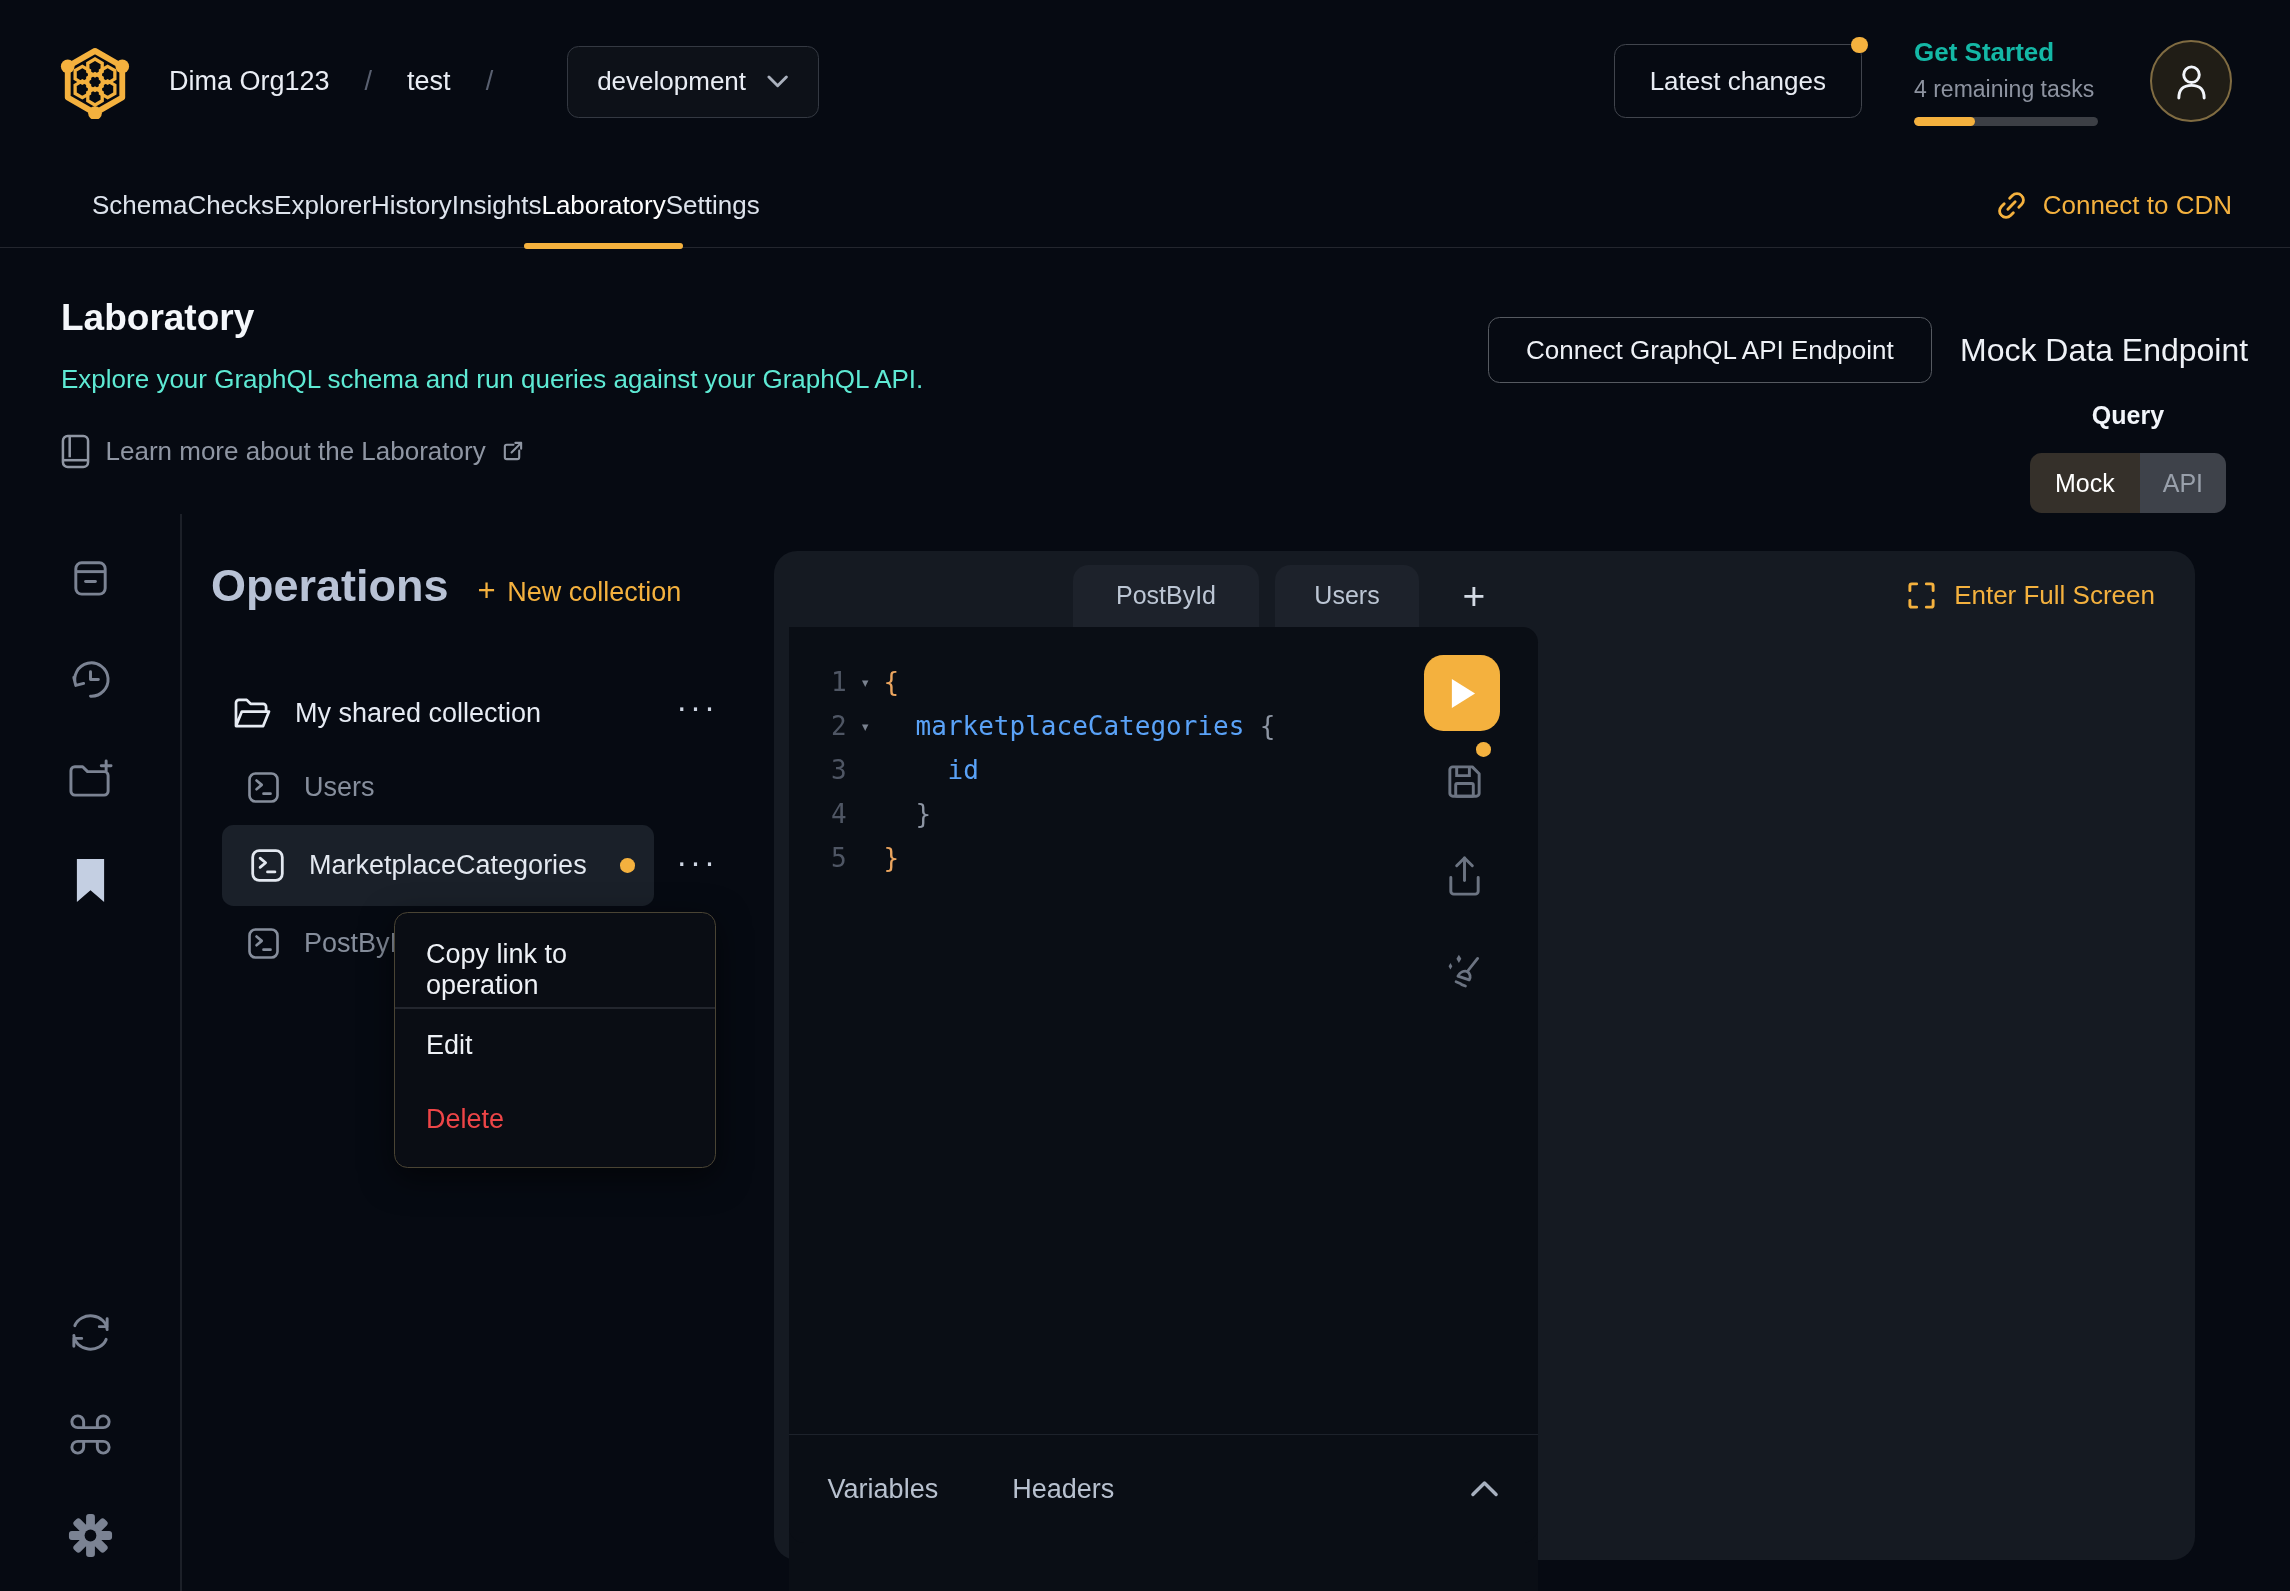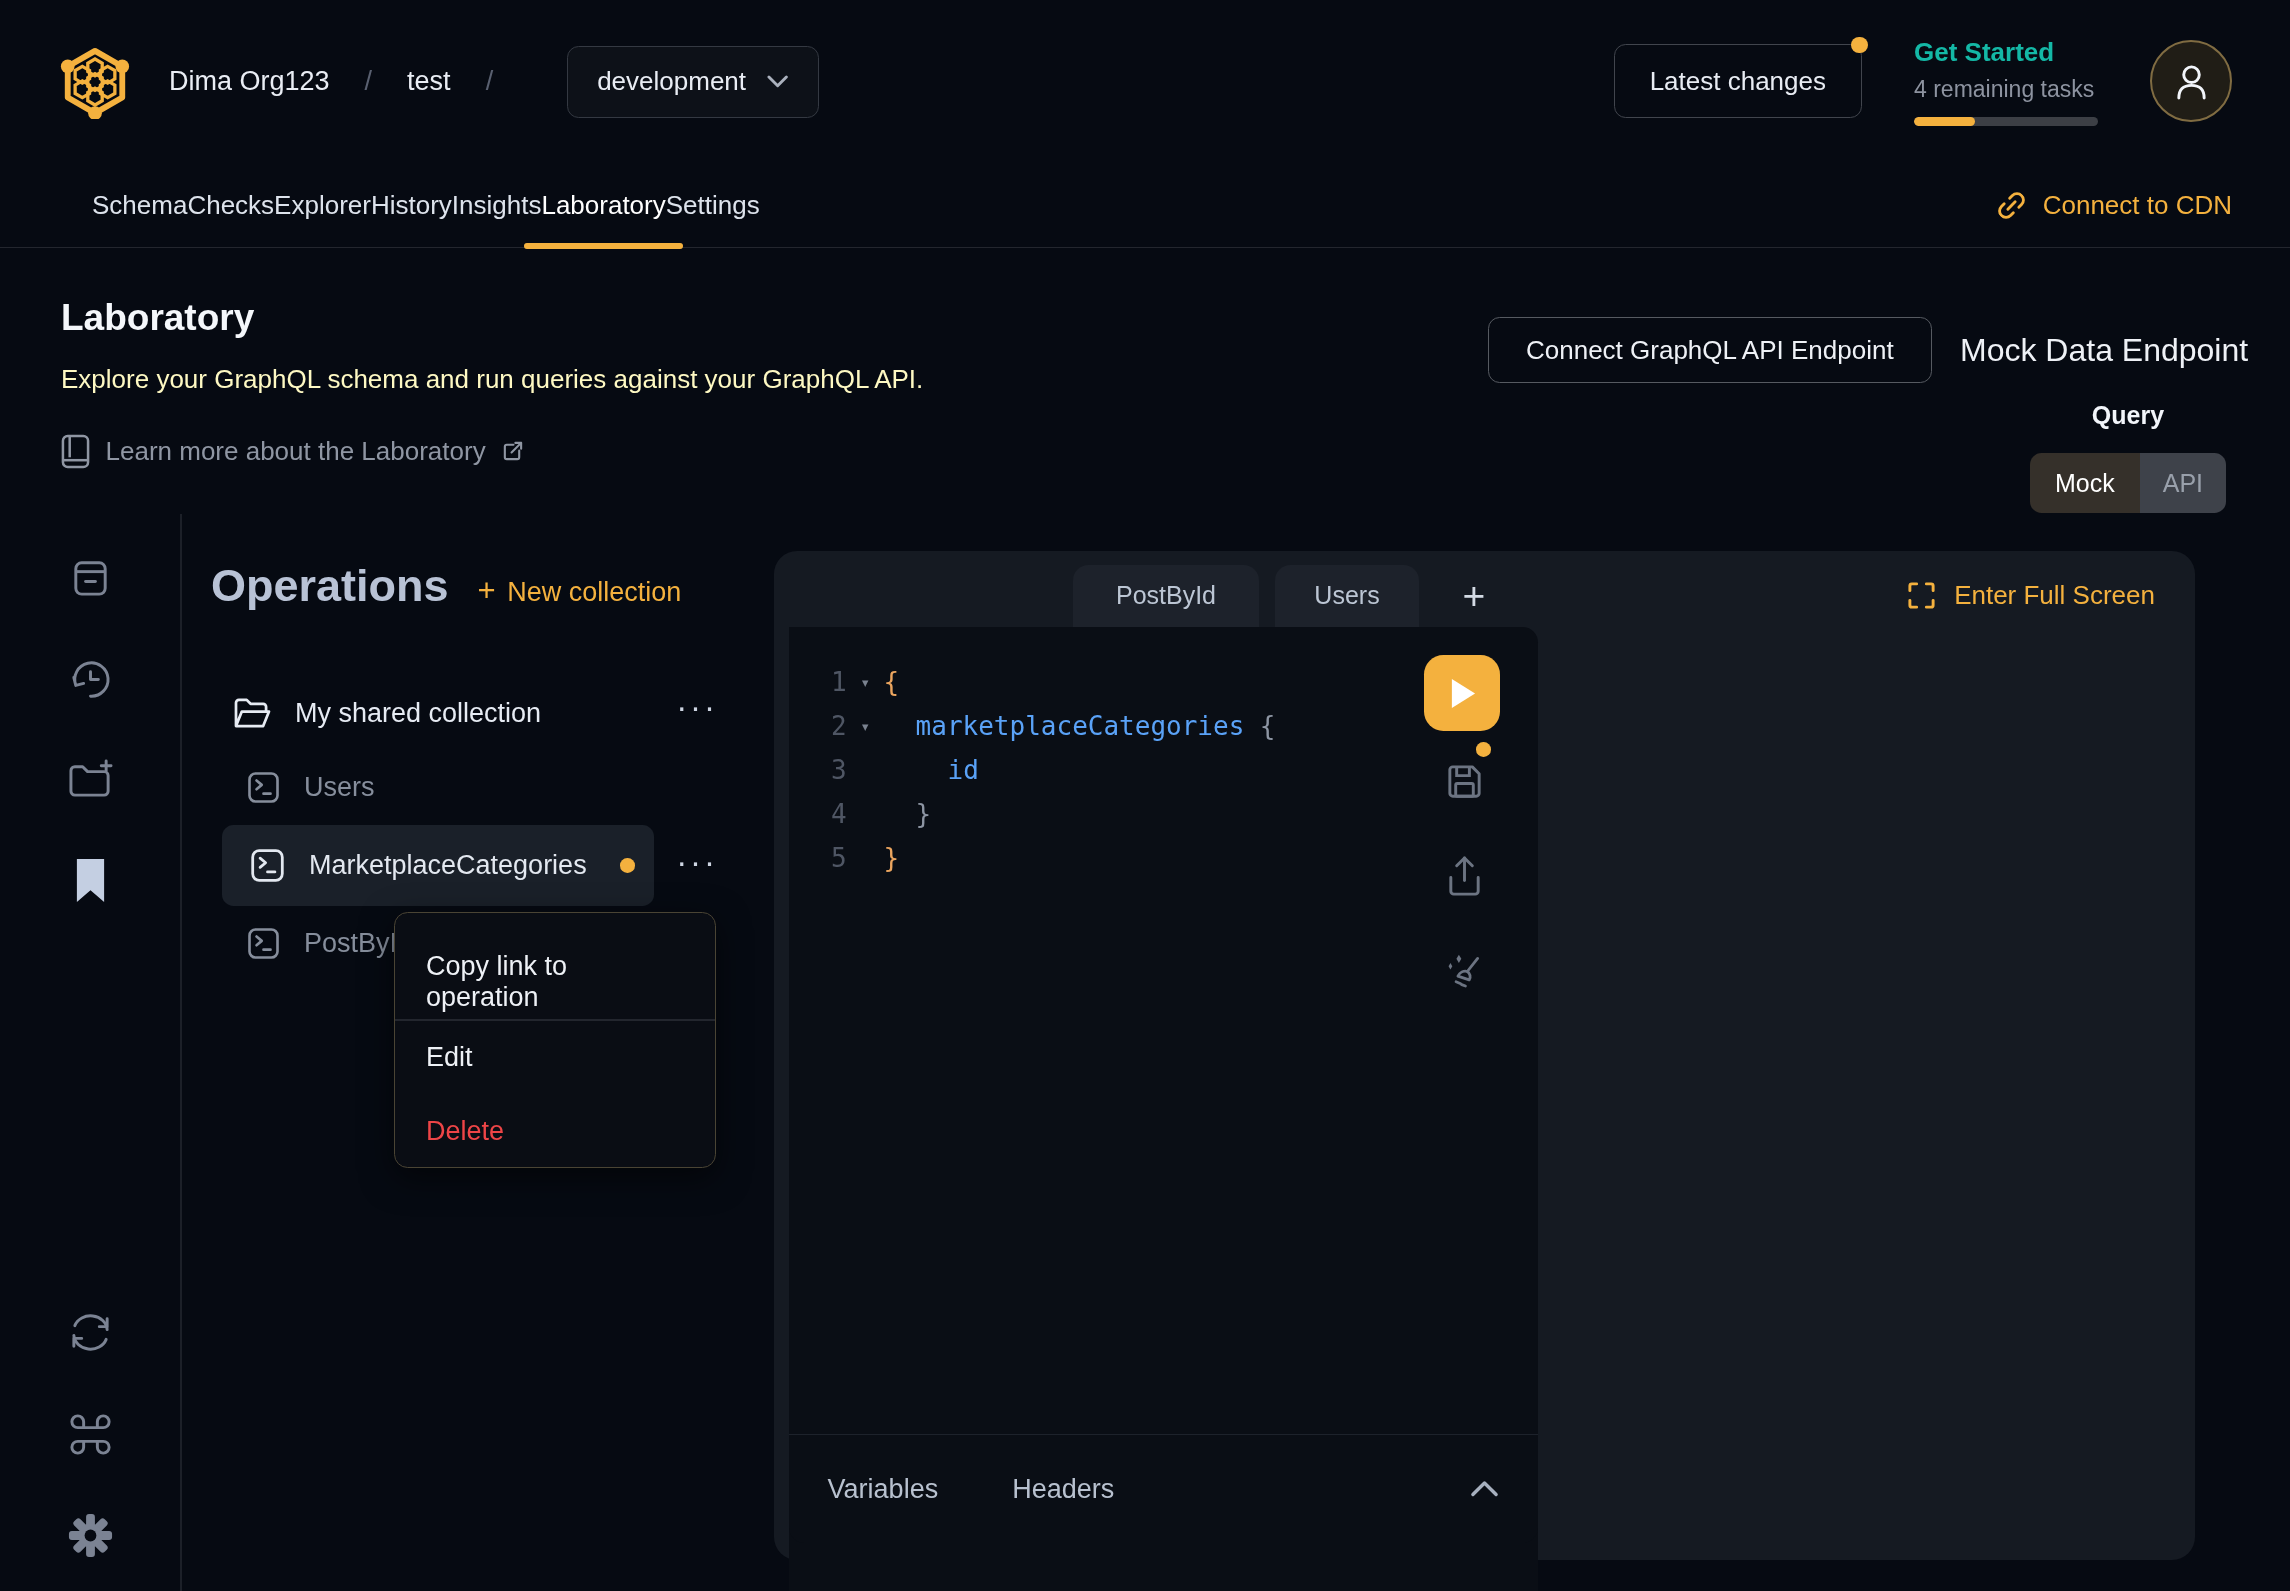--- a/index.html
+++ b/index.html
@@ -47,21 +47,21 @@
     display:flex;align-items:center;padding:0 58px 0 92px;}
   .nav-tab{position:relative;height:100%;display:flex;align-items:center;font-size:26px;color:#dde3ec;cursor:pointer;}
   .nav-tab.active{color:#ffffff;}
   .nav-tab.active::after{content:"";position:absolute;left:-17.5px;right:-17.5px;bottom:-1.9px;height:5.8px;
     background:var(--accent);border-radius:2.9px;}
   .cdn-link{margin-left:auto;display:flex;align-items:center;gap:15.5px;color:var(--accent);font-size:26px;cursor:pointer;}
 
   
   .page-head{position:absolute;top:297px;left:61px;}
   .page-title{font-size:37px;font-weight:700;color:#f4f7fb;margin:0;}
-  .page-desc{font-size:26px;color:#fef9c3;margin-top:25px;}
+  .page-desc{font-size:26px;color:#5eead4;margin-top:25px;}
   .learn-more{display:flex;align-items:center;gap:15.5px;margin-top:39px;font-size:26px;color:#8f96a3;cursor:pointer;}
 
   .connect-endpoint-btn{position:absolute;left:1488px;top:317px;height:66px;display:flex;align-items:center;
     padding:0 37px;border:1.9px solid #565a61;border-radius:11.6px;font-size:26px;color:#eef1f6;cursor:pointer;}
   .mock-endpoint-btn{position:absolute;left:1960px;top:317px;height:66px;display:flex;align-items:center;
     font-size:32px;color:#eef1f6;cursor:pointer;}
   .query-toggle{position:absolute;top:401px;right:64px;display:flex;align-items:center;gap:23px;flex-direction:column;}
   .query-label{font-size:25px;font-weight:700;color:#f2f5fa;}
   .seg{display:flex;border-radius:11.6px;overflow:hidden;}
   .seg-mock{height:60px;display:flex;align-items:center;padding:0 25px;background:#35302a;color:#ffffff;font-size:25px;cursor:pointer;}
@@ -78,21 +78,21 @@
   .new-collection .plus{font-size:31px;}
   .tree-row{position:absolute;display:flex;align-items:center;gap:23px;font-size:27px;cursor:pointer;}
   .row-ellipsis{position:absolute;left:668px;width:58px;text-align:center;font-size:33px;letter-spacing:2.9px;
     color:#cdd5e2;cursor:pointer;line-height:19.4px;}
   .sel-row{position:absolute;left:222px;top:825px;width:432px;height:81px;background:var(--row-sel);
     border-radius:11.6px;display:flex;align-items:center;gap:23px;padding:0 27px;font-size:27px;color:#e3e8f0;cursor:pointer;}
   .unsaved-dot{position:absolute;right:19.4px;top:33px;width:14.6px;height:14.6px;border-radius:50%;background:var(--accent);}
 
   
   .ctx-menu{position:absolute;left:394px;top:912px;width:322px;height:256px;background:#0a0d14;
-    border:1.9px solid #4a4434;border-radius:13.6px;box-shadow:0 9.7px 33px rgba(0,0,0,.55);padding:32px 0;}
+    border:1.9px solid #4a4434;border-radius:13.6px;box-shadow:0 9.7px 33px rgba(0,0,0,.55);padding:20px 0;}
   .ctx-item{height:74px;display:flex;align-items:center;padding:0 31px;font-size:27px;color:#eef1f6;cursor:pointer;}
   .ctx-div{height:1.9px;background:#23262e;margin:0 0;}
   .ctx-item.danger{color:var(--red);}
 
   
   .editor-panel{position:absolute;left:774px;top:551px;width:1421px;height:1009px;background:var(--panel);border-radius:23px;}
   .ed-tab{position:absolute;top:13.6px;height:62px;display:flex;align-items:center;justify-content:center;
     gap:23px;font-size:25px;color:#bcc6d4;border-radius:15.5px 15.5px 0 0;cursor:pointer;}
   .ed-tab.active{background:var(--panel2);color:#cbd4e1;}
   .ed-tab.inactive{background:var(--tab-inactive);}

